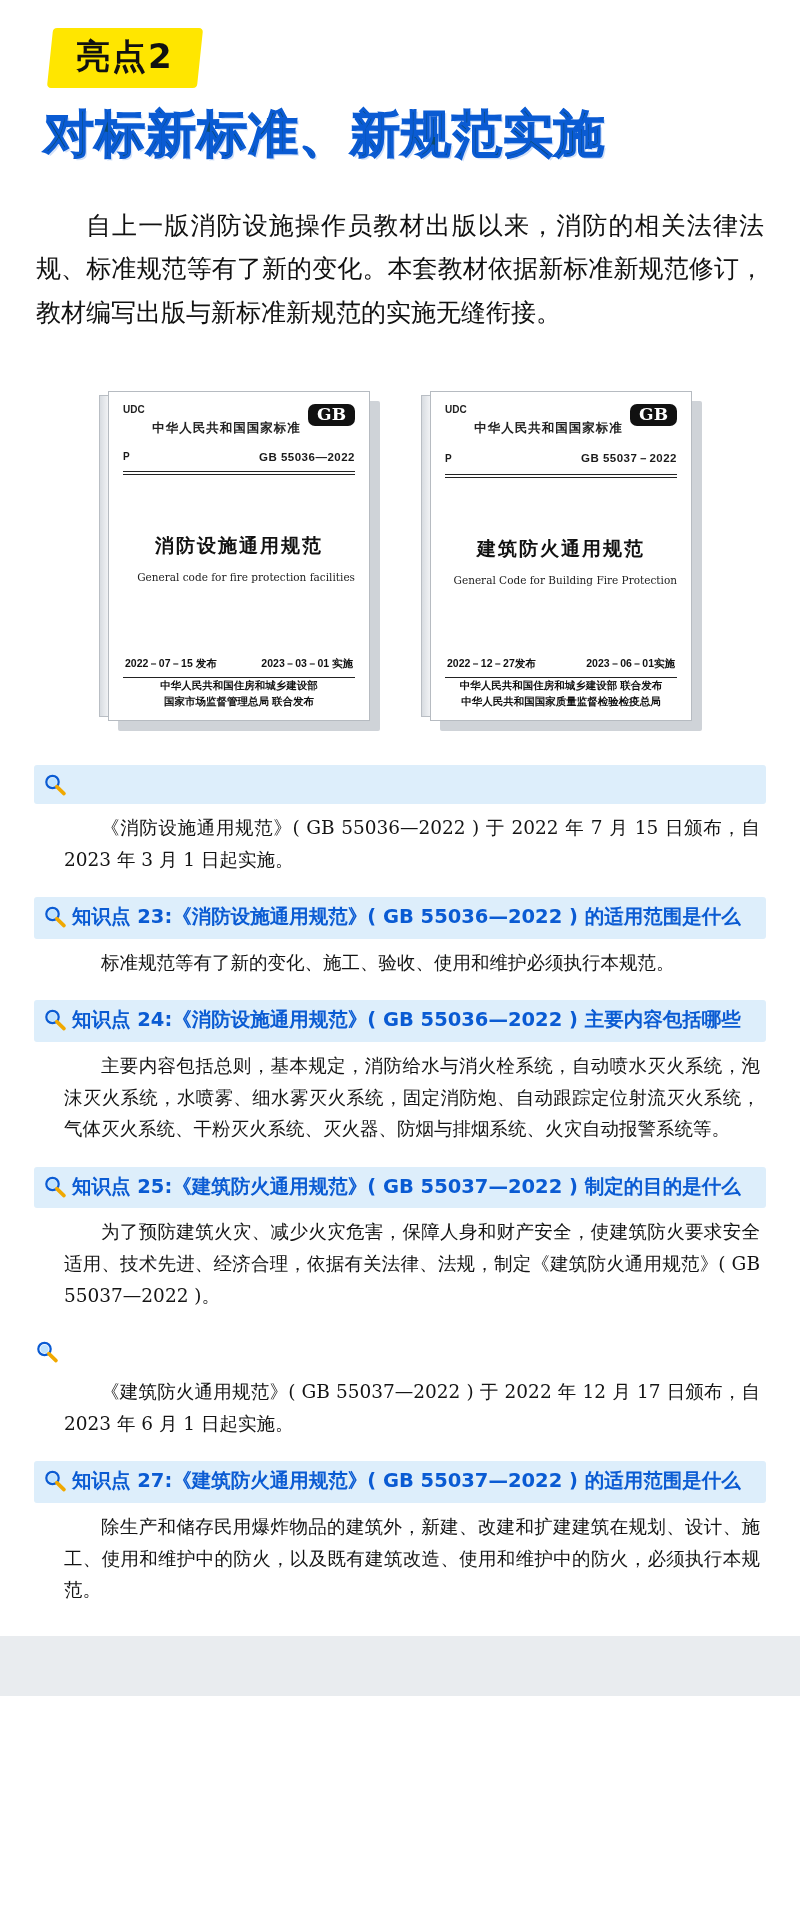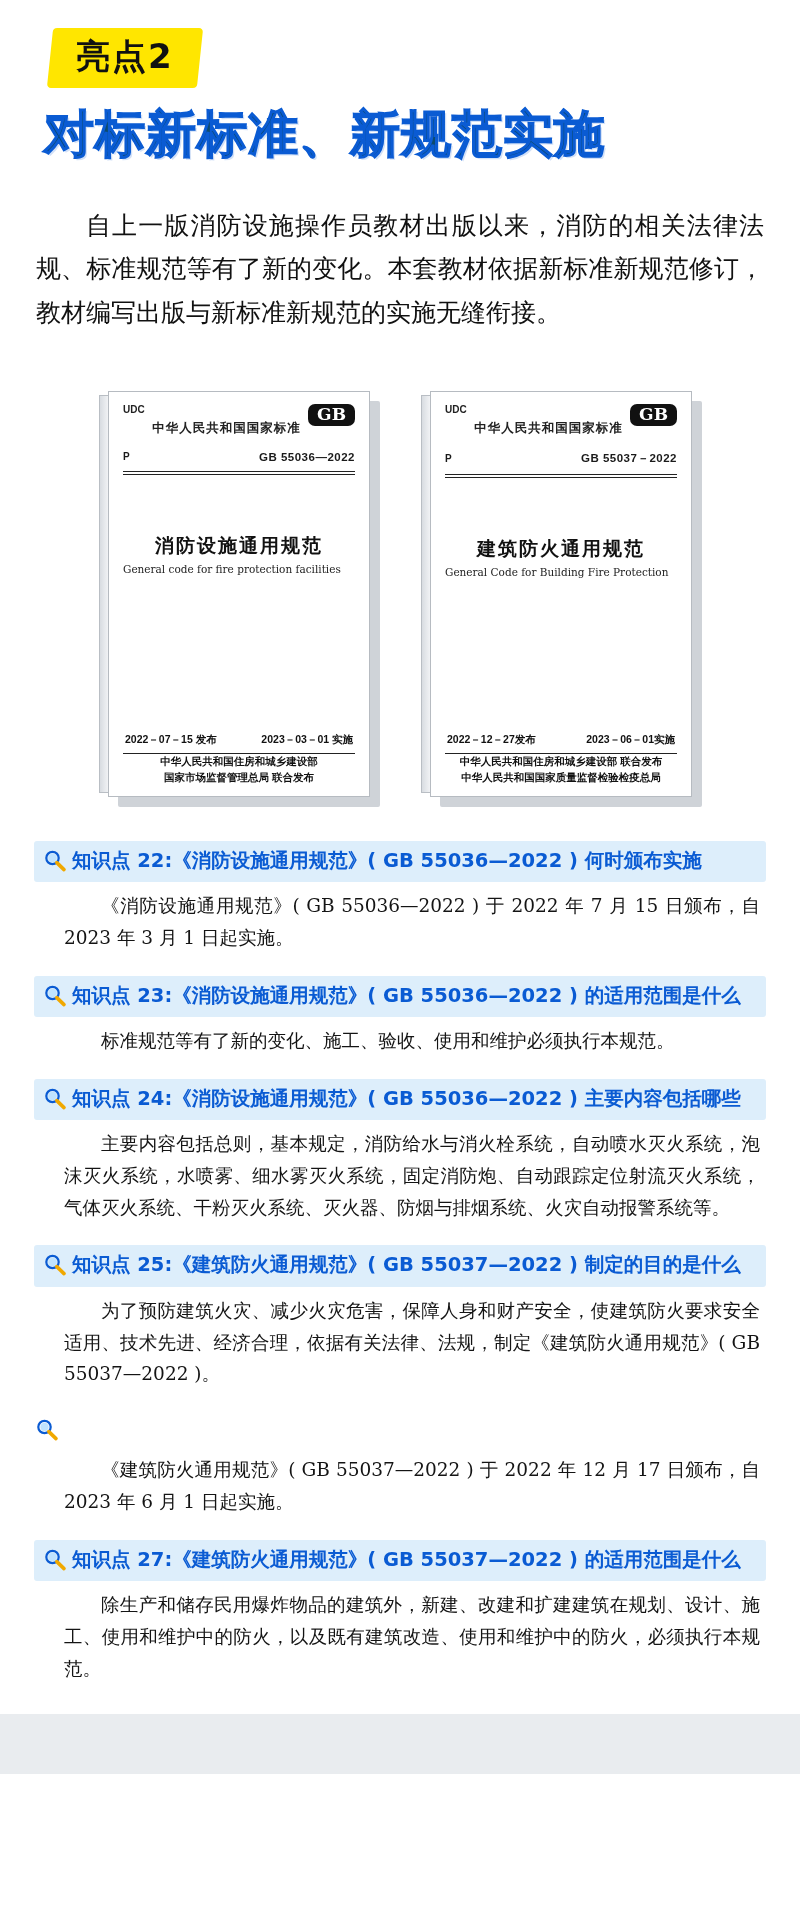--- a/index.html
+++ b/index.html
@@ -101,21 +101,21 @@
     height: calc(100% - 8px);
     background: linear-gradient(to right, #d8dce1, #f4f5f7);
     border: 1px solid #b9bec4;
     box-sizing: border-box;
   }
   .cover {
     position: relative;
     background: #fff;
     border: 1px solid #b6bbc1;
     box-sizing: border-box;
-    height: 406px;
+    height: 330px;
     padding: 12px 14px 10px 14px;
     display: flex;
     flex-direction: column;
   }
   .cov-row1 {
     display: flex;
     justify-content: space-between;
     align-items: flex-start;
     font-size: 10px;
     font-weight: bold;
@@ -162,22 +162,22 @@
   }
   .cov-title {
     margin-top: 58px;
     text-align: center;
     font-size: 19px;
     font-weight: bold;
     letter-spacing: 2px;
     color: #111;
   }
   .cov-title-en {
-    margin-top: 4px;
-    text-align: left;
+    margin-top: 12px;
+    text-align: right;
     font-family: "DejaVu Serif", serif;
     font-size: 10.5px;
     color: #222;
   }
   .cov-dates {
     margin-top: auto;
     display: flex;
     justify-content: space-between;
     font-size: 10.5px;
     font-weight: bold;
@@ -325,21 +325,20 @@
 
     <div class="kp">
       <div class="kp-head">
         <span class="kp-icon">
           <svg viewBox="0 0 26 26" width="26" height="26">
               <circle cx="10.5" cy="10" r="6.2" fill="none" stroke="#0a5bd3" stroke-width="2.2"></circle>
               <circle cx="10.5" cy="10" r="4.2" fill="#bfe3ff"></circle>
               <line x1="14.8" y1="14.6" x2="22" y2="21.6" stroke="#f0a800" stroke-width="3.6" stroke-linecap="round"></line>
             </svg>
         </span>
-        <span class="kp-title">知识点 22:《消防设施通用规范》( GB 55036—2022 ) 何时颁布实施</span>
       </div>
       <div class="kp-body">《消防设施通用规范》( GB 55036—2022 ) 于 2022 年 7 月 15 日颁布，自 2023 年 3 月 1 日起实施。</div>
     </div>
 
     <div class="kp">
       <div class="kp-head">
         <span class="kp-icon">
           <svg viewBox="0 0 26 26" width="26" height="26">
               <circle cx="10.5" cy="10" r="6.2" fill="none" stroke="#0a5bd3" stroke-width="2.2"></circle>
               <circle cx="10.5" cy="10" r="4.2" fill="#bfe3ff"></circle>

